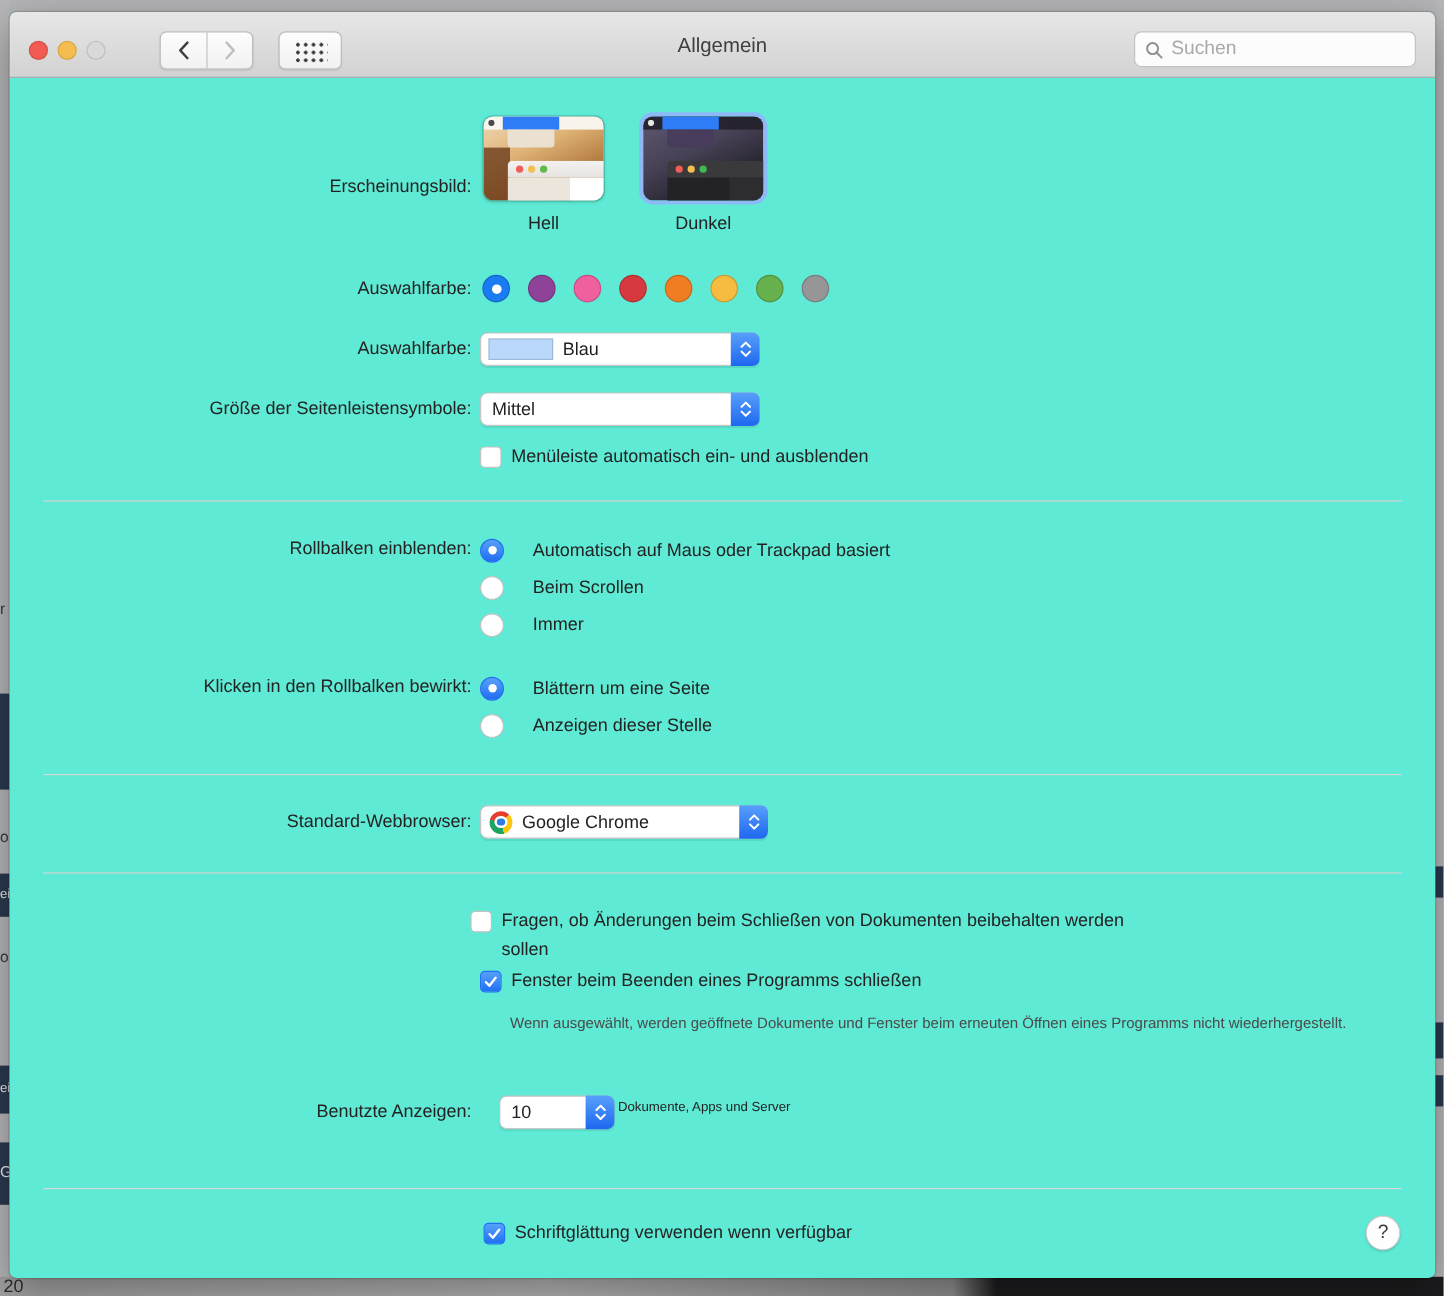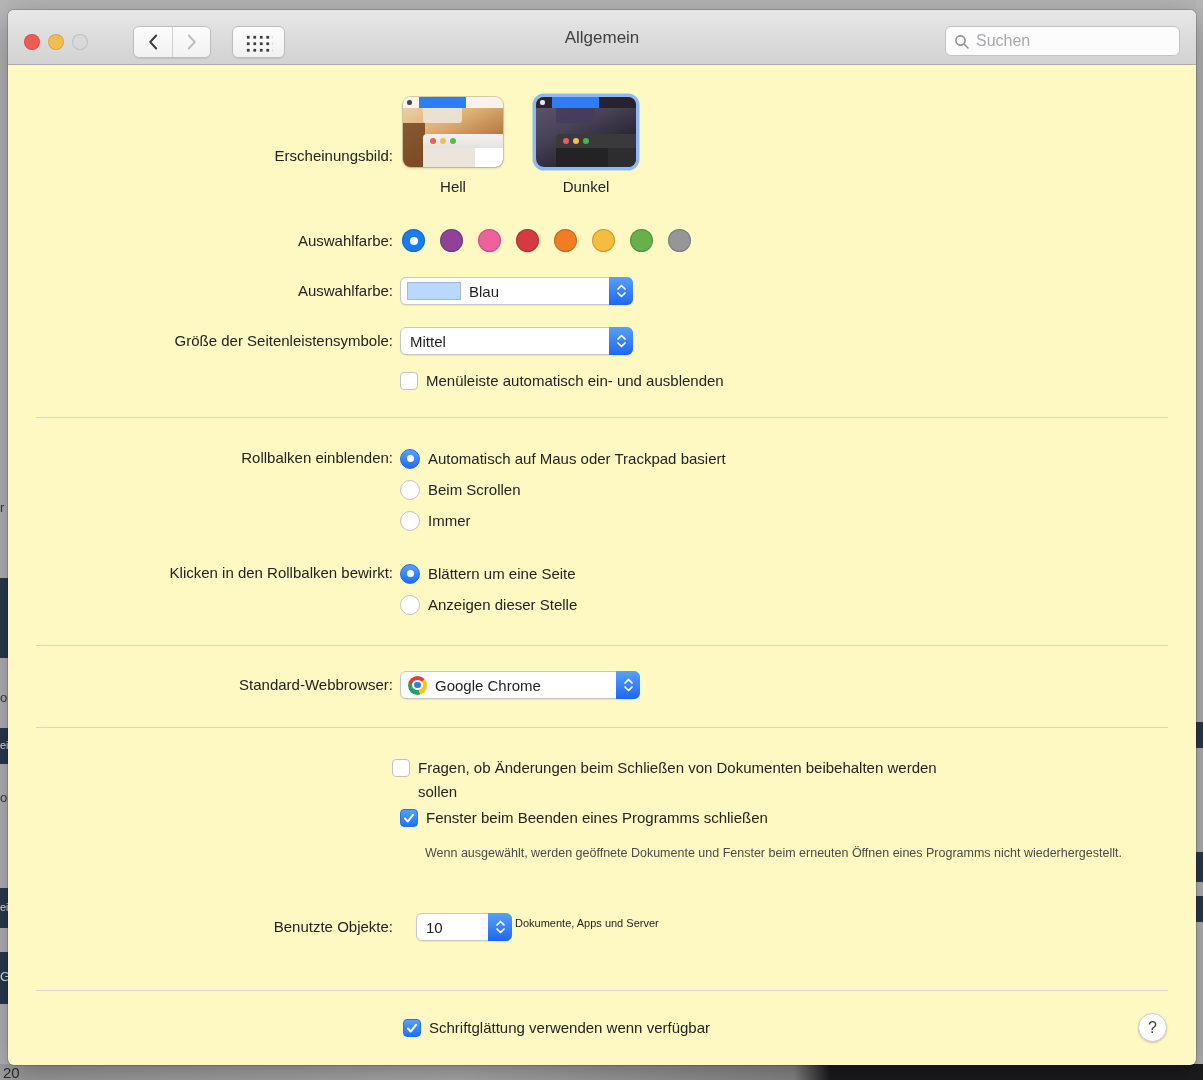--- a/index.html
+++ b/index.html
@@ -10,21 +10,21 @@
   #screen { position:absolute; inset:0; }
   .bg-left { position:absolute; left:0; top:0; width:8px; height:1080px; background:#b7b7b9; overflow:hidden; }
   .bg-right { position:absolute; right:0; top:0; width:7px; height:1080px; background:#b7b7b9; overflow:hidden; }
   .navy { position:absolute; left:0; width:100%; background:#2b3a50; color:#e8e8ea; font-size:11px; line-height:14px; overflow:hidden; }
   .frag { position:absolute; left:0; color:#3a3a3c; font-size:13px; }
   .bg-bottom { position:absolute; left:0; bottom:0; width:1203px; height:16px;
     background:linear-gradient(90deg,#a3a3a3 0%,#b5b5b5 38%,#909090 66%,#1d1d1f 69%,#1d1d1f 100%); }
   .bg-bottom span { position:absolute; left:3px; top:0; font-size:15px; color:#2d2d2f; }
 
   
-  .window { position:absolute; left:8px; top:10px; width:1188px; height:1055px; background:#fef9c3;
+  .window { position:absolute; left:8px; top:10px; width:1188px; height:1055px; background:#5eead4;
     border-radius:6px; box-shadow:0 12px 34px rgba(0,0,0,.35), 0 0 0 1px rgba(0,0,0,.15); overflow:hidden; }
 
   
   .titlebar { position:absolute; left:0; top:0; width:100%; height:55px;
     background:linear-gradient(180deg,#e7e7e7,#d2d2d2); border-bottom:1px solid #acacac; }
   .tl { position:absolute; top:24px; width:16px; height:16px; border-radius:50%; }
   .tl.close { left:16px; background:#f15b51; box-shadow:inset 0 0 0 1px rgba(0,0,0,.12); }
   .tl.min   { left:40px; background:#f5bd4f; box-shadow:inset 0 0 0 1px rgba(0,0,0,.12); }
   .tl.zoom  { left:64px; background:#d9d9d9; box-shadow:inset 0 0 0 1px rgba(0,0,0,.12); }
   .navgroup { position:absolute; left:125px; top:16px; height:32px; display:flex;
@@ -86,21 +86,21 @@
 
   
   .cbrow { position:absolute; display:flex; gap:8px; }
   .cb { width:18px; height:18px; border-radius:4px; background:#fff; border:1px solid #c2c2c2; flex:0 0 auto;
     display:flex; align-items:center; justify-content:center; }
   .cb.checked { background:linear-gradient(180deg,#57a0fa,#2071f3); border-color:#2071f3; }
   .cb svg { display:none; }
   .cb.checked svg { display:block; }
   .cbtext { font-size:15px; color:#232323; line-height:20px; }
   .radio-group { position:absolute; left:392px; }
-  .rrow { height:31px; display:flex; align-items:center; gap:8px; }
+  .rrow { height:31px; display:flex; align-items:center; gap:24px; }
   .radio { width:20px; height:20px; border-radius:50%; background:#fff; border:1px solid #c2c2c2; flex:0 0 auto;
     display:flex; align-items:center; justify-content:center; }
   .radio.selected { background:linear-gradient(180deg,#59a1fa,#1f6cf1); border-color:#1f6cf1; }
   .radio .rdot { width:7px; height:7px; border-radius:50%; background:#fff; display:none; }
   .radio.selected .rdot { display:block; }
 
   .hint { position:absolute; left:417px; width:748px; font-size:12.5px; line-height:19px; color:#4a4a4a; }
   .suffix { position:absolute; font-size:11px; color:#232323; }
 
   .helpbtn { position:absolute; left:1130px; top:1003px; width:29px; height:29px; border-radius:50%;
@@ -315,21 +315,21 @@
       <div class="cb checked">
         <svg width="12" height="11" viewBox="0 0 12 11">
             <path d="M2 5.5 L4.8 8.5 L10 1.8" fill="none" stroke="#fff" stroke-width="2" stroke-linecap="round" stroke-linejoin="round"></path>
           </svg>
       </div>
       <span class="cbtext">Fenster beim Beenden eines Programms schließen</span>
     </div>
 
     <div class="hint" style="top:834px">Wenn ausgewählt, werden geöffnete Dokumente und Fenster beim erneuten Öffnen eines Programms nicht wiederhergestellt.</div>
 
-    <div class="rlabel" style="top:907px">Benutzte Objekte:</div>
+    <div class="rlabel" style="top:907px">Benutzte Anzeigen:</div>
     <div class="popup" style="left:408px;top:903px;width:96px">
       <span class="val">10</span>
       <div class="stepper">
         <svg width="11" height="16" viewBox="0 0 11 16">
             <path d="M2 6 L5.5 2.5 L9 6 M2 10 L5.5 13.5 L9 10" fill="none" stroke="#fff" stroke-width="1.7" stroke-linecap="round" stroke-linejoin="round"></path>
           </svg>
       </div>
     </div>
     <div class="suffix" style="left:507px;top:907px">Dokumente, Apps und Server</div>
 

